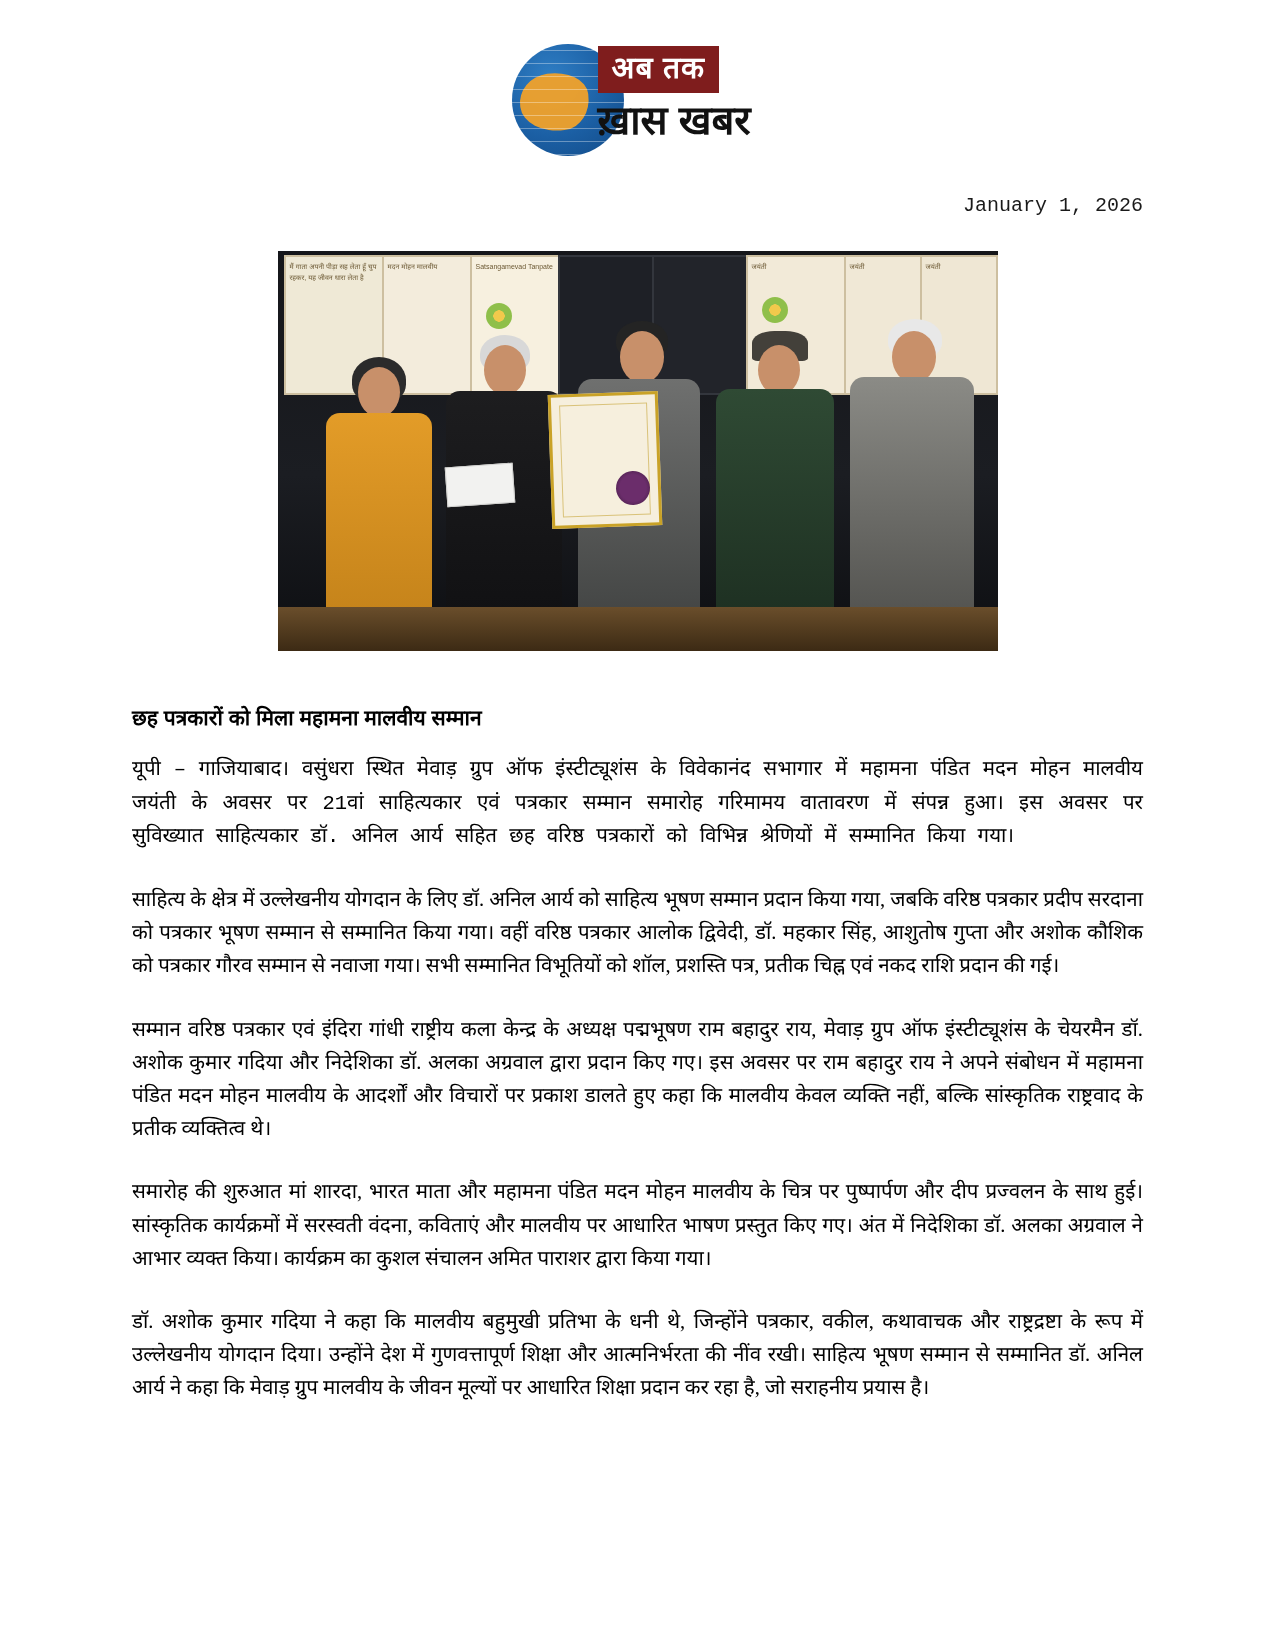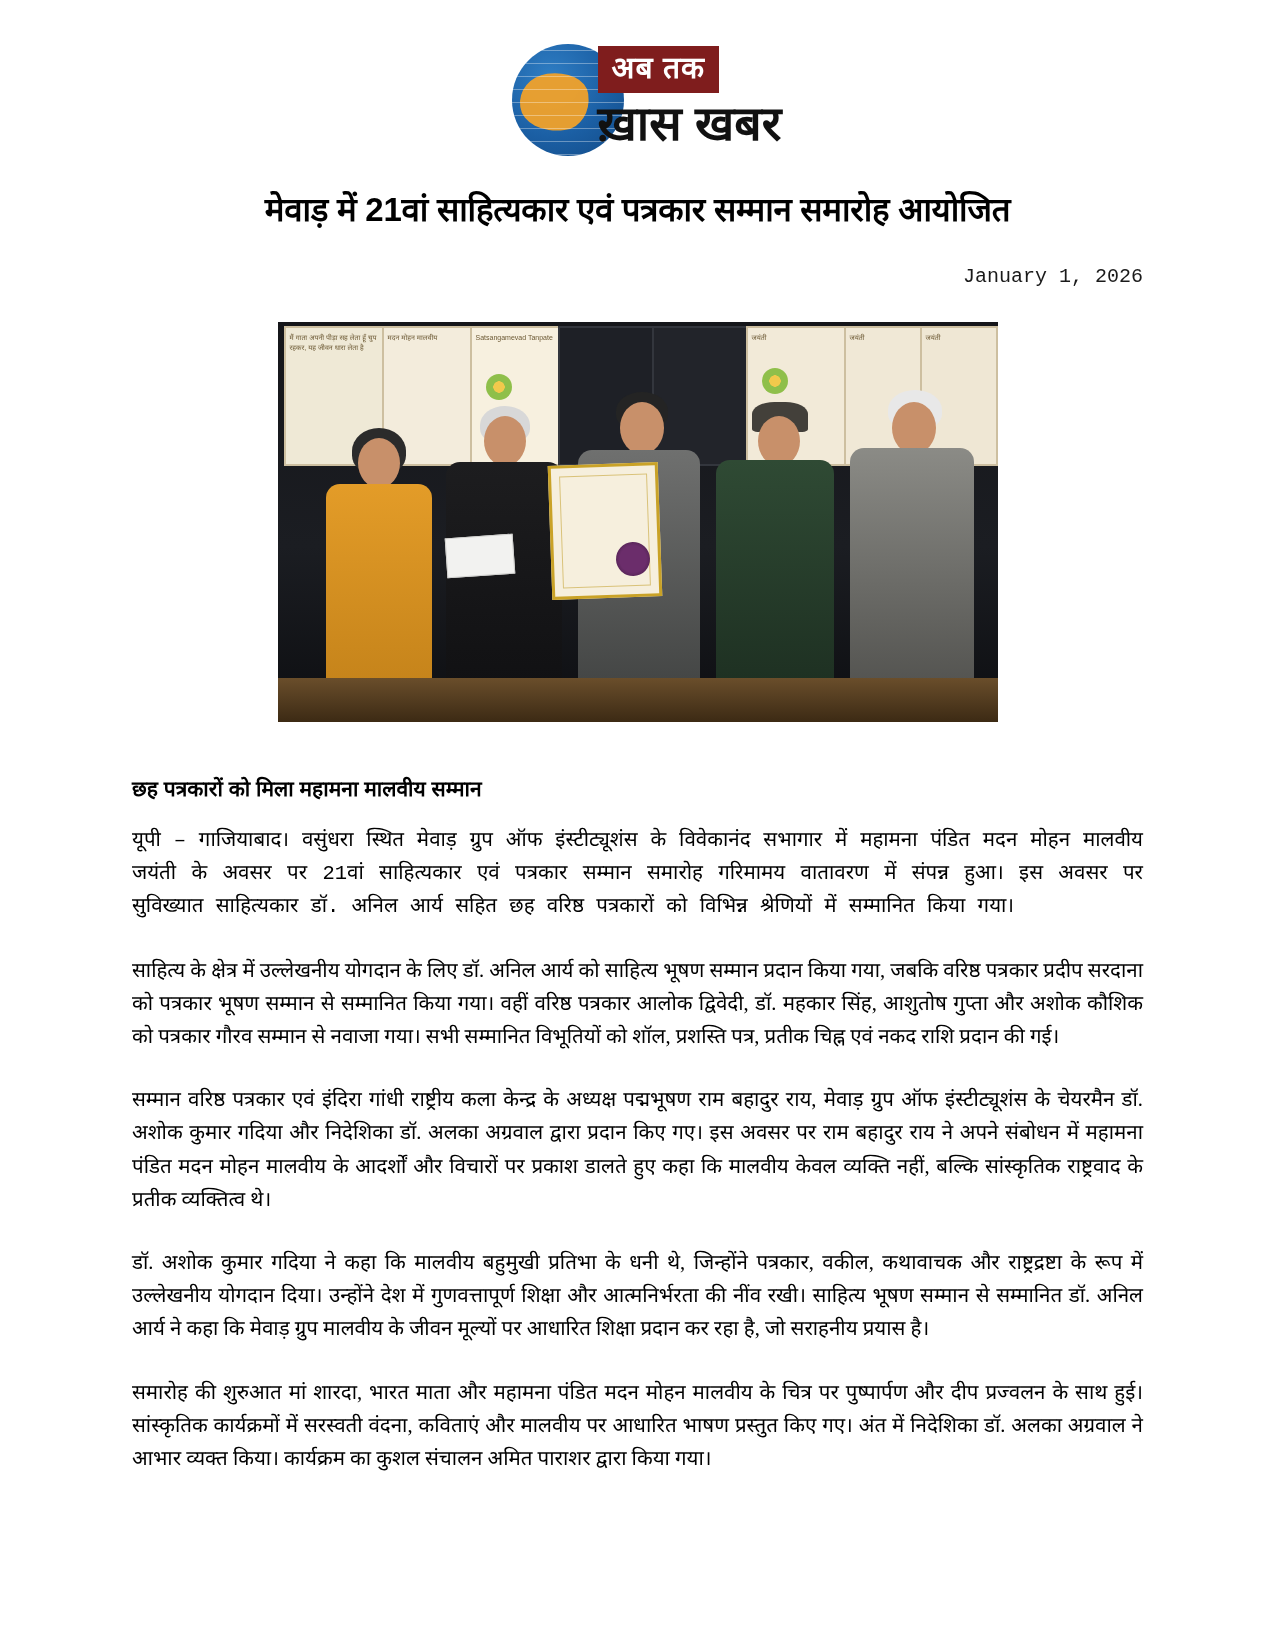--- a/index.html
+++ b/index.html
@@ -83,21 +83,21 @@
     font-size: 30px;
     line-height: 1;
     padding: 7px 14px 10px 14px;
     letter-spacing: 1px;
   }
   .logo-khas {
     margin-top: 6px;
     color: #111111;
     font-family: "Liberation Sans", sans-serif;
     font-weight: bold;
-    font-size: 48px;
+    font-size: 40px;
     line-height: 1.05;
     letter-spacing: 0px;
     white-space: nowrap;
   }
 
   
   h1.headline {
     font-family: "Liberation Sans", sans-serif;
     font-size: 33px;
     font-weight: bold;
@@ -245,21 +245,20 @@
   <div class="masthead">
     <div class="logo">
       <div class="logo-globe"></div>
       <div class="logo-text">
         <div class="logo-ab-tak">अब तक</div>
         <div class="logo-khas">ख़ास खबर</div>
       </div>
     </div>
   </div>
 
-  <h1 class="headline">मेवाड़ में 21वां साहित्यकार एवं पत्रकार सम्मान समारोह आयोजित</h1>
 
   <div class="date-line">January 1, 2026</div>
 
   <div class="photo-wrap">
     <div class="photo">
       <div class="ph-wall"></div>
 
       <div class="ph-poster ph-p1">
           <div class="ph-poster-txt">मैं गाता अपनी पीड़ा सह लेता हूँ चुप रहकर, यह जीवन धारा लेता है</div>
         </div>
@@ -326,16 +325,16 @@
 
       <div class="ph-table"></div>
     </div>
   </div>
 
   <h2 class="subhead">छह पत्रकारों को मिला महामना मालवीय सम्मान</h2>
 
   <p class="para">यूपी – गाजियाबाद। वसुंधरा स्थित मेवाड़ ग्रुप ऑफ इंस्टीट्यूशंस के विवेकानंद सभागार में महामना पंडित मदन मोहन मालवीय जयंती के अवसर पर 21वां साहित्यकार एवं पत्रकार सम्मान समारोह गरिमामय वातावरण में संपन्न हुआ। इस अवसर पर सुविख्यात साहित्यकार डॉ. अनिल आर्य सहित छह वरिष्ठ पत्रकारों को विभिन्न श्रेणियों में सम्मानित किया गया।</p>
   <p class="para">साहित्य के क्षेत्र में उल्लेखनीय योगदान के लिए डॉ. अनिल आर्य को साहित्य भूषण सम्मान प्रदान किया गया, जबकि वरिष्ठ पत्रकार प्रदीप सरदाना को पत्रकार भूषण सम्मान से सम्मानित किया गया। वहीं वरिष्ठ पत्रकार आलोक द्विवेदी, डॉ. महकार सिंह, आशुतोष गुप्ता और अशोक कौशिक को पत्रकार गौरव सम्मान से नवाजा गया। सभी सम्मानित विभूतियों को शॉल, प्रशस्ति पत्र, प्रतीक चिह्न एवं नकद राशि प्रदान की गई।</p>
   <p class="para">सम्मान वरिष्ठ पत्रकार एवं इंदिरा गांधी राष्ट्रीय कला केन्द्र के अध्यक्ष पद्मभूषण राम बहादुर राय, मेवाड़ ग्रुप ऑफ इंस्टीट्यूशंस के चेयरमैन डॉ. अशोक कुमार गदिया और निदेशिका डॉ. अलका अग्रवाल द्वारा प्रदान किए गए। इस अवसर पर राम बहादुर राय ने अपने संबोधन में महामना पंडित मदन मोहन मालवीय के आदर्शों और विचारों पर प्रकाश डालते हुए कहा कि मालवीय केवल व्यक्ति नहीं, बल्कि सांस्कृतिक राष्ट्रवाद के प्रतीक व्यक्तित्व थे।</p>
+  <p class="para">समारोह की शुरुआत मां शारदा, भारत माता और महामना पंडित मदन मोहन मालवीय के चित्र पर पुष्पार्पण और दीप प्रज्वलन के साथ हुई। सांस्कृतिक कार्यक्रमों में सरस्वती वंदना, कविताएं और मालवीय पर आधारित भाषण प्रस्तुत किए गए। अंत में निदेशिका डॉ. अलका अग्रवाल ने आभार व्यक्त किया। कार्यक्रम का कुशल संचालन अमित पाराशर द्वारा किया गया।</p>
   <p class="para">डॉ. अशोक कुमार गदिया ने कहा कि मालवीय बहुमुखी प्रतिभा के धनी थे, जिन्होंने पत्रकार, वकील, कथावाचक और राष्ट्रद्रष्टा के रूप में उल्लेखनीय योगदान दिया। उन्होंने देश में गुणवत्तापूर्ण शिक्षा और आत्मनिर्भरता की नींव रखी। साहित्य भूषण सम्मान से सम्मानित डॉ. अनिल आर्य ने कहा कि मेवाड़ ग्रुप मालवीय के जीवन मूल्यों पर आधारित शिक्षा प्रदान कर रहा है, जो सराहनीय प्रयास है।</p>
-  <p class="para">समारोह की शुरुआत मां शारदा, भारत माता और महामना पंडित मदन मोहन मालवीय के चित्र पर पुष्पार्पण और दीप प्रज्वलन के साथ हुई। सांस्कृतिक कार्यक्रमों में सरस्वती वंदना, कविताएं और मालवीय पर आधारित भाषण प्रस्तुत किए गए। अंत में निदेशिका डॉ. अलका अग्रवाल ने आभार व्यक्त किया। कार्यक्रम का कुशल संचालन अमित पाराशर द्वारा किया गया।</p>
 
 </div>
 
 </body></html>

